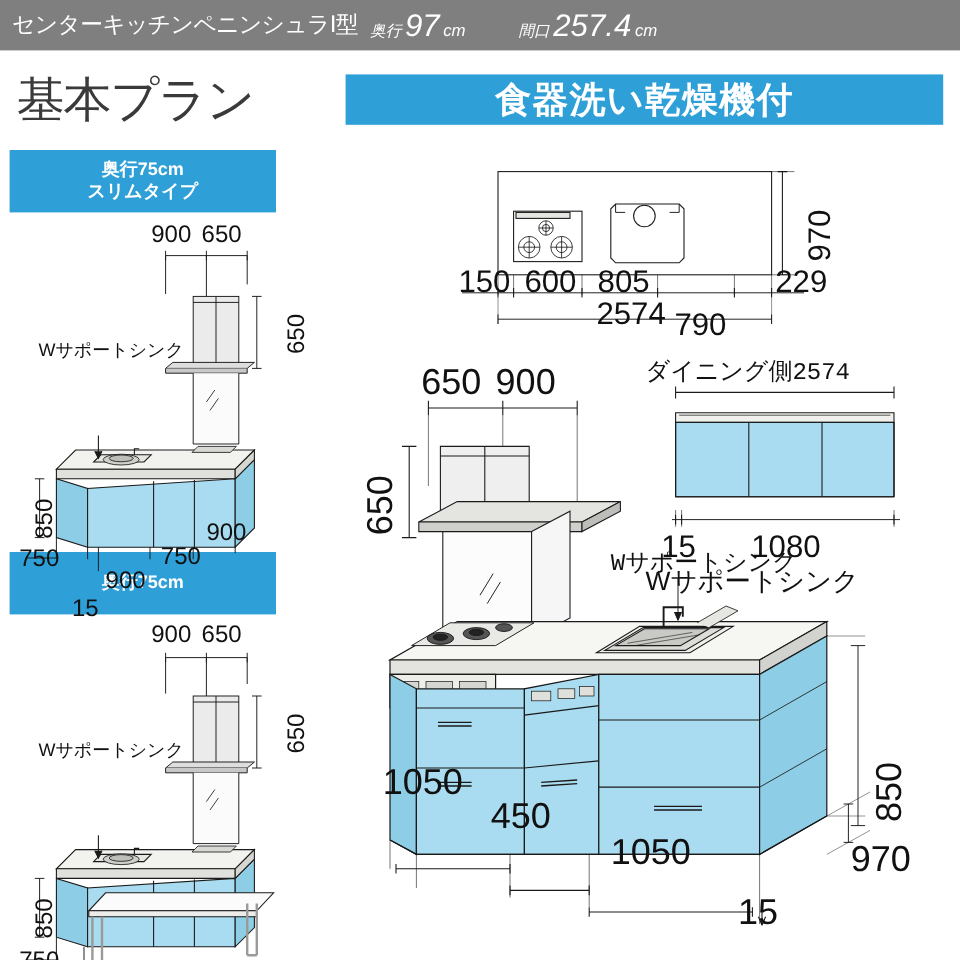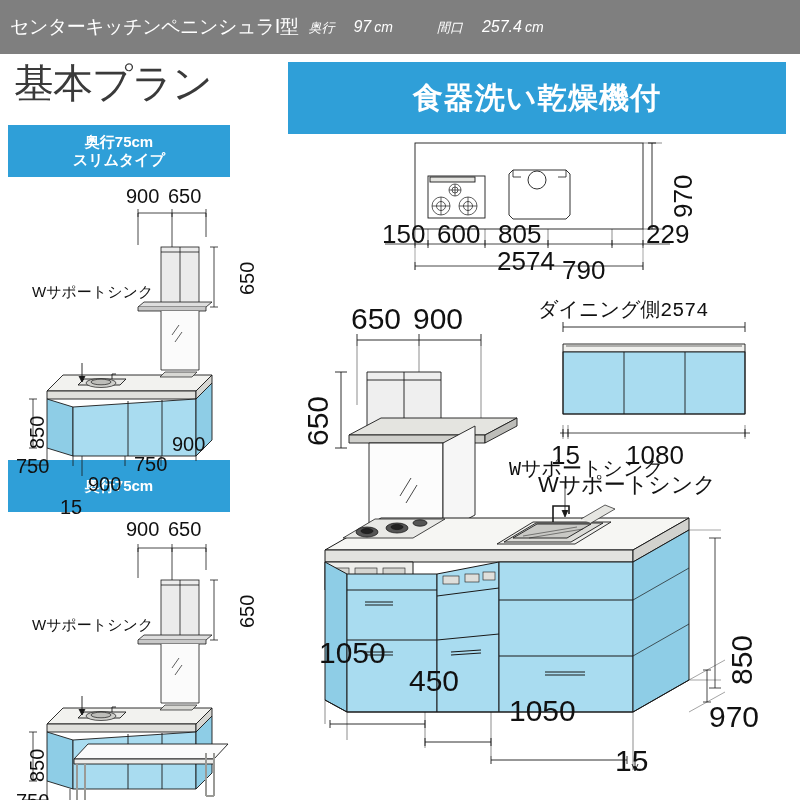--- a/index.html
+++ b/index.html
@@ -5,46 +5,46 @@
   html,body{margin:0;padding:0;}
   body{
     width:800px;height:800px;background:#ffffff;
     font-family:"Liberation Sans","DejaVu Sans",sans-serif;
     color:#1a1a1a;overflow:hidden;position:relative;
   }
   .page{position:relative;width:800px;height:800px;}
 
   
   .header{
-    position:absolute;left:0;top:0;width:800px;height:54px;
+    position:absolute;left:0;top:0;width:800px;height:42px;
     background:#7f7f7f;color:#ffffff;
     display:flex;align-items:center;
   }
   .hdr-title{font-size:19px;letter-spacing:-.5px;padding-left:10px;white-space:nowrap;}
   .hdr-lbl{font-size:13px;margin-left:10px;}
-  .hdr-num{font-size:16px;margin-left:19px;}
+  .hdr-num{font-size:26px;margin-left:3px;}
   .hdr-unit{font-size:14px;margin-left:3px;}
   .hdr-grp{display:flex;align-items:baseline;font-style:italic;}
   .hdr-gap{width:34px;}
 
   
   .plan-title{
     position:absolute;left:14px;top:56px;
     font-size:40px;color:#3a3a3a;letter-spacing:-1px;
   }
   .badge{
     position:absolute;background:#2f9fd8;color:#ffffff;
     display:flex;flex-direction:column;align-items:center;justify-content:center;
     font-weight:bold;line-height:1.22;
   }
   .badge span{display:block;}
   .badge-1{left:8px;top:125px;width:222px;height:52px;font-size:15px;}
   .badge-2{left:8px;top:460px;width:222px;height:52px;font-size:15px;}
   .banner{
-    position:absolute;left:288px;top:62px;width:498px;height:72px;
+    position:absolute;left:288px;top:62px;width:498px;height:42px;
     background:#2f9fd8;color:#ffffff;font-size:30px;font-weight:bold;
     display:flex;align-items:center;justify-content:center;letter-spacing:1px;
   }
 
   
   .dim{position:absolute;font-size:17px;color:#111;white-space:nowrap;}
   .dim.m{font-size:20px;}
   .dim.l{font-size:26px;}
   .dim.xl{font-size:30px;}
   .dim.rot{transform:rotate(-90deg);transform-origin:left top;}

